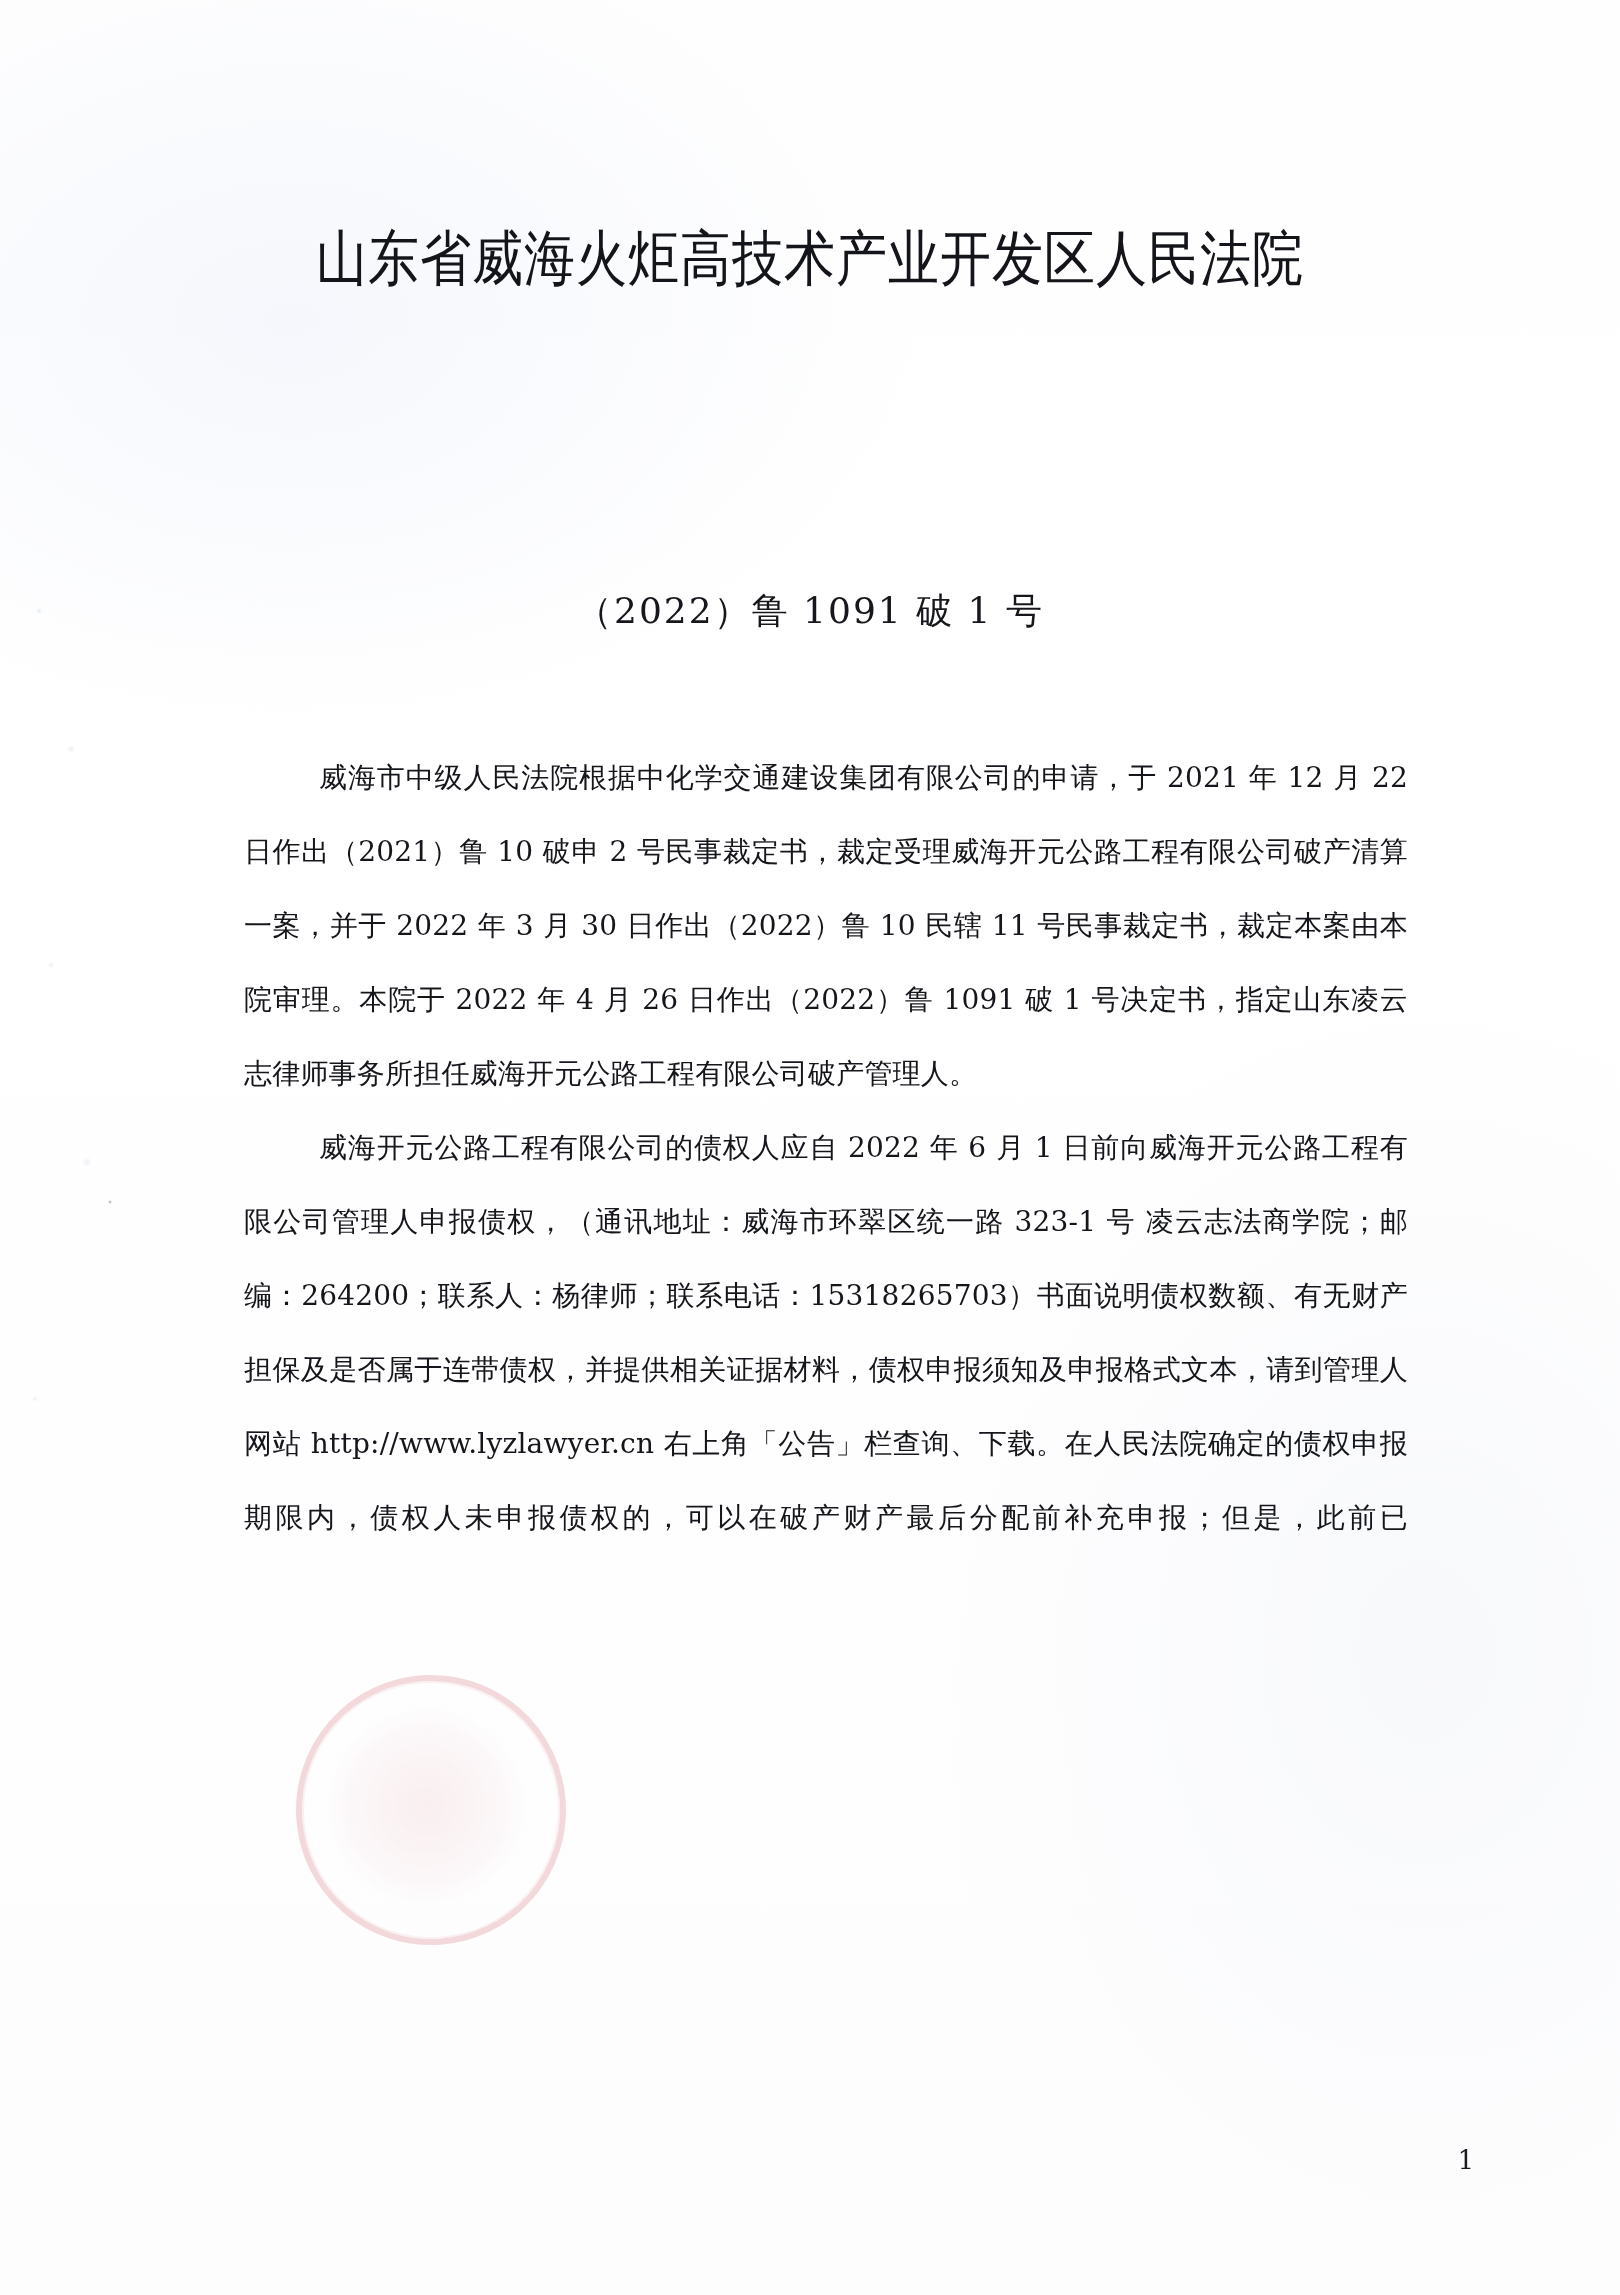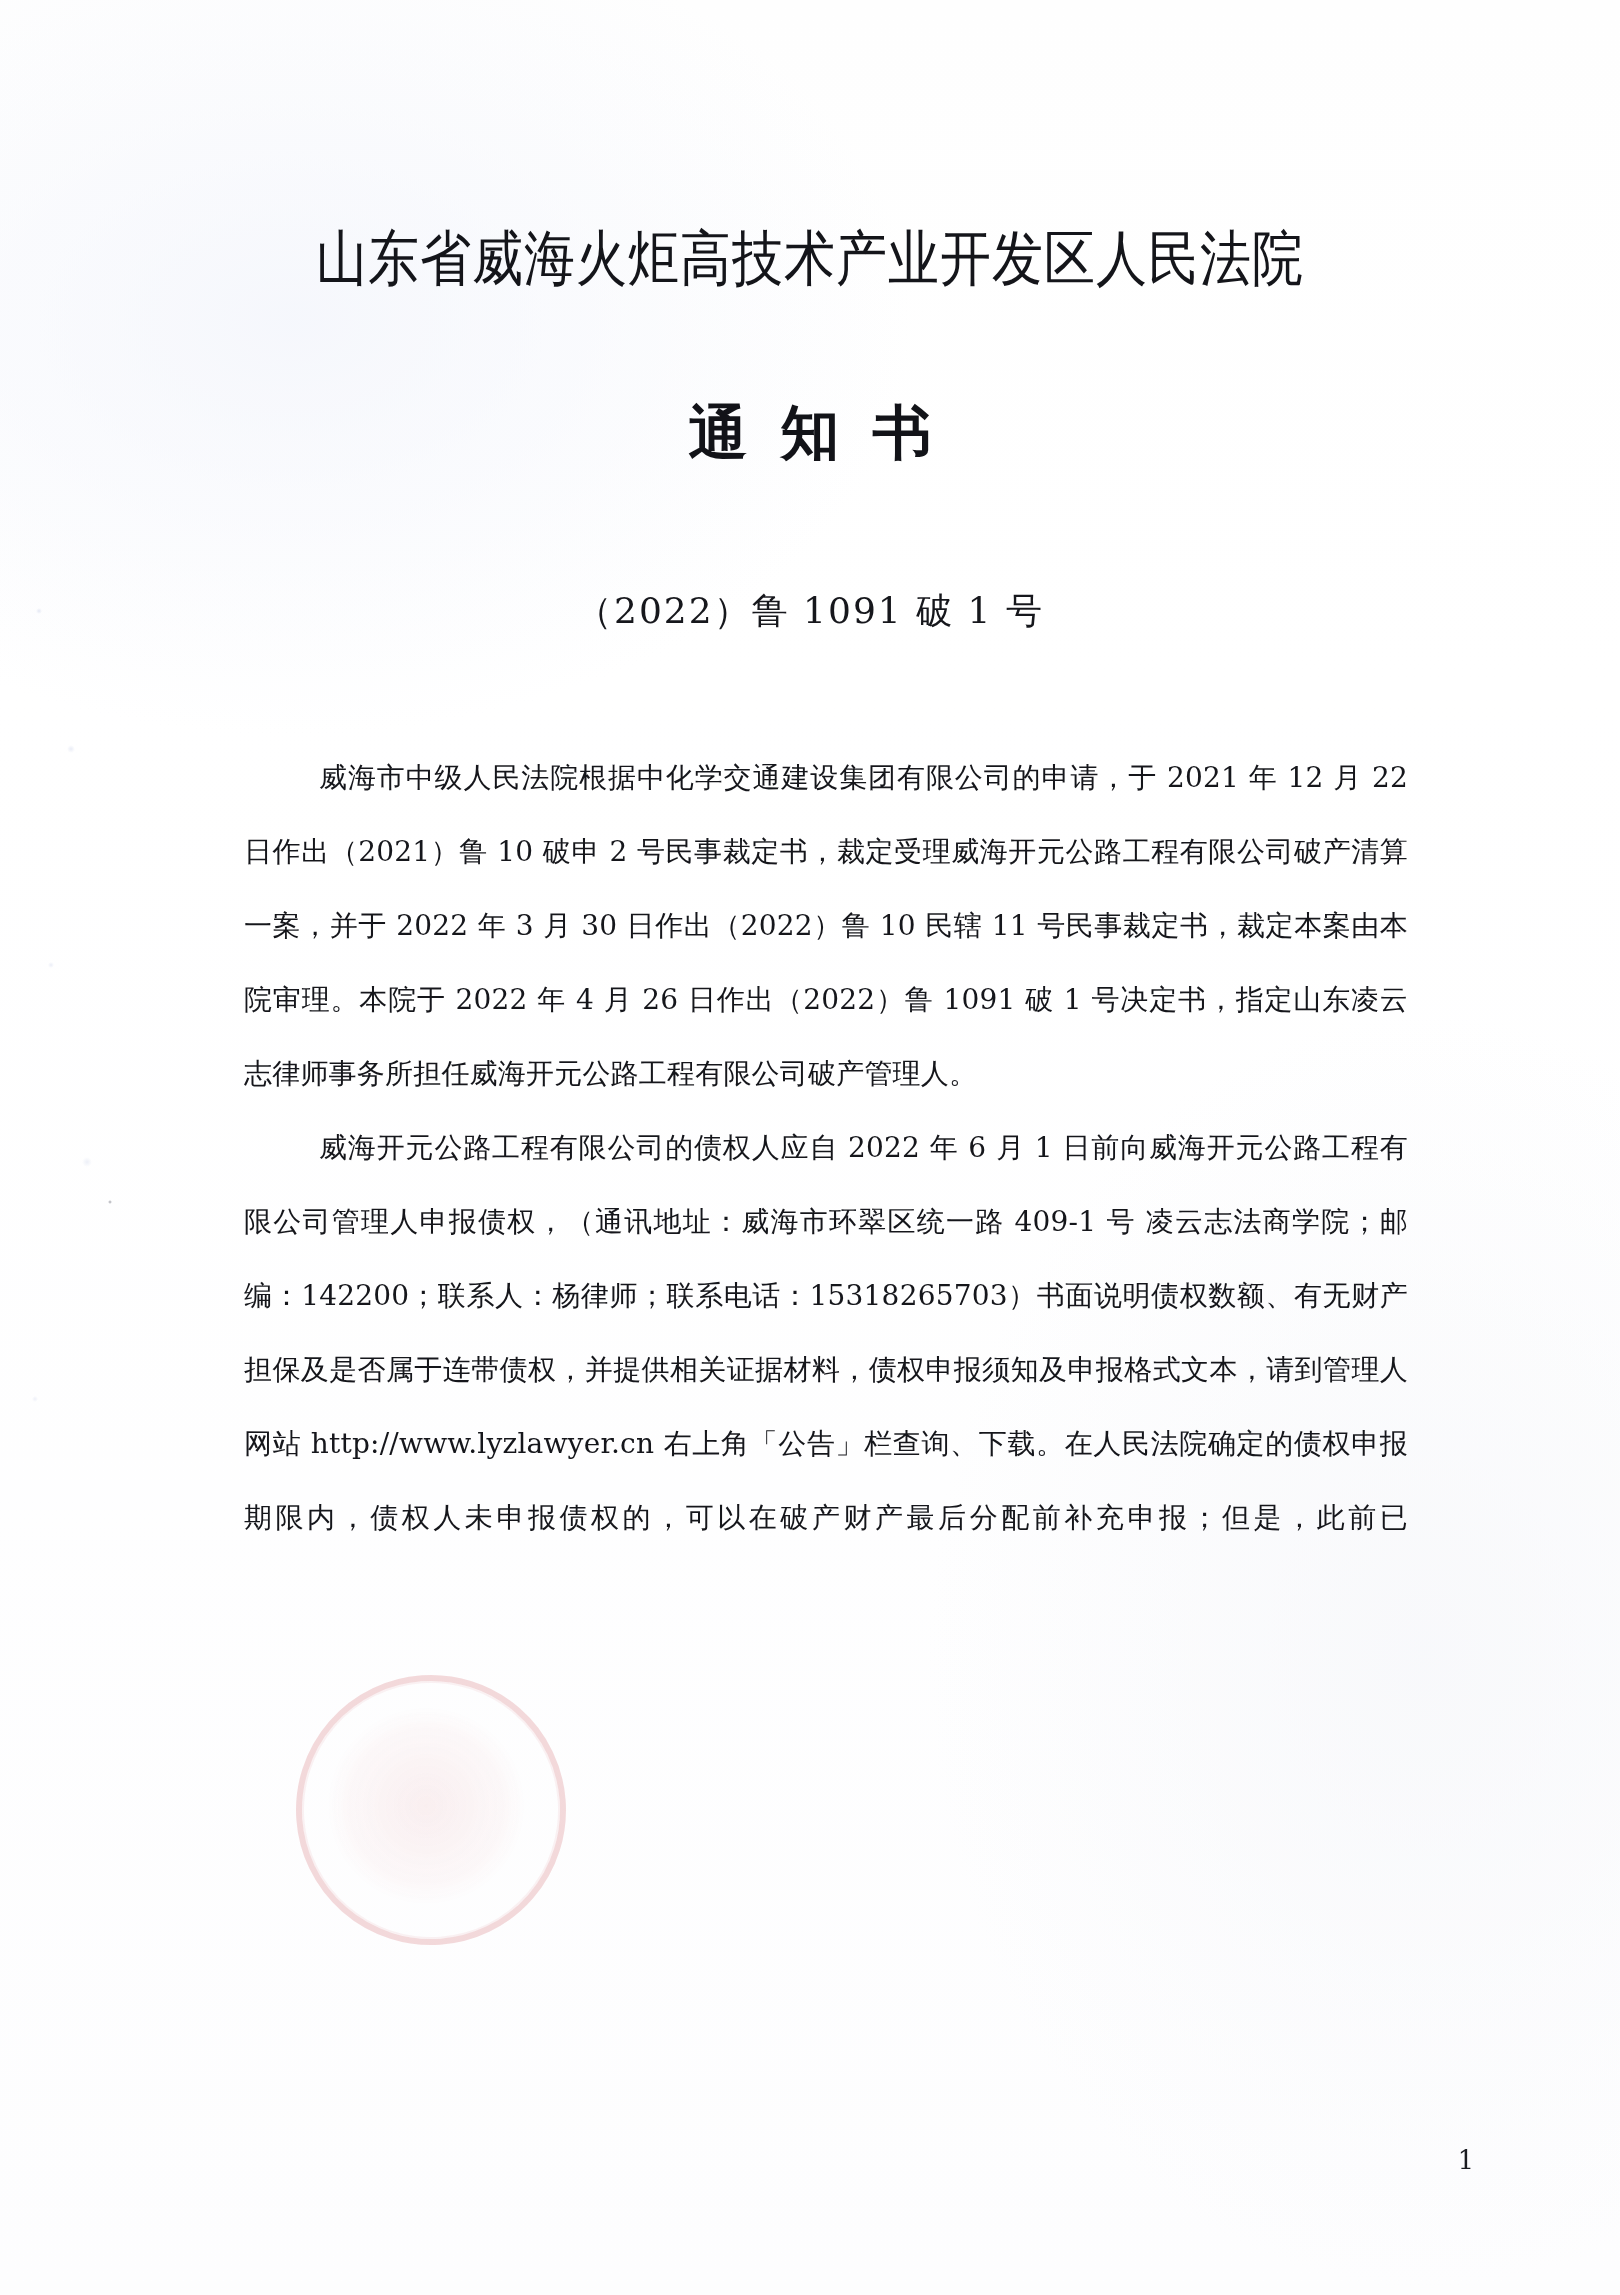--- a/index.html
+++ b/index.html
@@ -148,29 +148,28 @@
 </head>
 <body>
 
 <div id="page">
 
   <div id="grain"></div>
   <div id="seal"></div>
 
   <div class="court-title">山东省威海火炬高技术产业开发区人民法院</div>
 
-  <div class="doc-type">通知书</div>
 
   <div class="case-no">（2022）鲁 1091 破 1 号</div>
 
   <div id="body-block">
 
 
     <p class="para">威海市中级人民法院根据中化学交通建设集团有限公司的申请，于 2021 年 12 月 22 日作出（2021）鲁 10 破申 2 号民事裁定书，裁定受理威海开元公路工程有限公司破产清算一案，并于 2022 年 3 月 30 日作出（2022）鲁 10 民辖 11 号民事裁定书，裁定本案由本院审理。本院于 2022 年 4 月 26 日作出（2022）鲁 1091 破 1 号决定书，指定山东凌云志律师事务所担任威海开元公路工程有限公司破产管理人。</p>
 
-    <p class="para tight">威海开元公路工程有限公司的债权人应自 2022 年 6 月 1 日前向威海开元公路工程有限公司管理人申报债权，（通讯地址：威海市环翠区统一路 409-1 号 凌云志法商学院；邮编：142200；联系人：杨律师；联系电话：15318265703）书面说明债权数额、有无财产担保及是否属于连带债权，并提供相关证据材料，债权申报须知及申报格式文本，请到管理人网站 http://www.lyzlawyer.cn 右上角「公告」栏查询、下载。在人民法院确定的债权申报期限内，债权人未申报债权的，可以在破产财产最后分配前补充申报；但是，此前已</p>
+    <p class="para tight">威海开元公路工程有限公司的债权人应自 2022 年 6 月 1 日前向威海开元公路工程有限公司管理人申报债权，（通讯地址：威海市环翠区统一路 323-1 号 凌云志法商学院；邮编：264200；联系人：杨律师；联系电话：15318265703）书面说明债权数额、有无财产担保及是否属于连带债权，并提供相关证据材料，债权申报须知及申报格式文本，请到管理人网站 http://www.lyzlawyer.cn 右上角「公告」栏查询、下载。在人民法院确定的债权申报期限内，债权人未申报债权的，可以在破产财产最后分配前补充申报；但是，此前已</p>
 
   </div>
 
   <div class="page-no">1</div>
 
 </div>
 
 
 </body></html>

